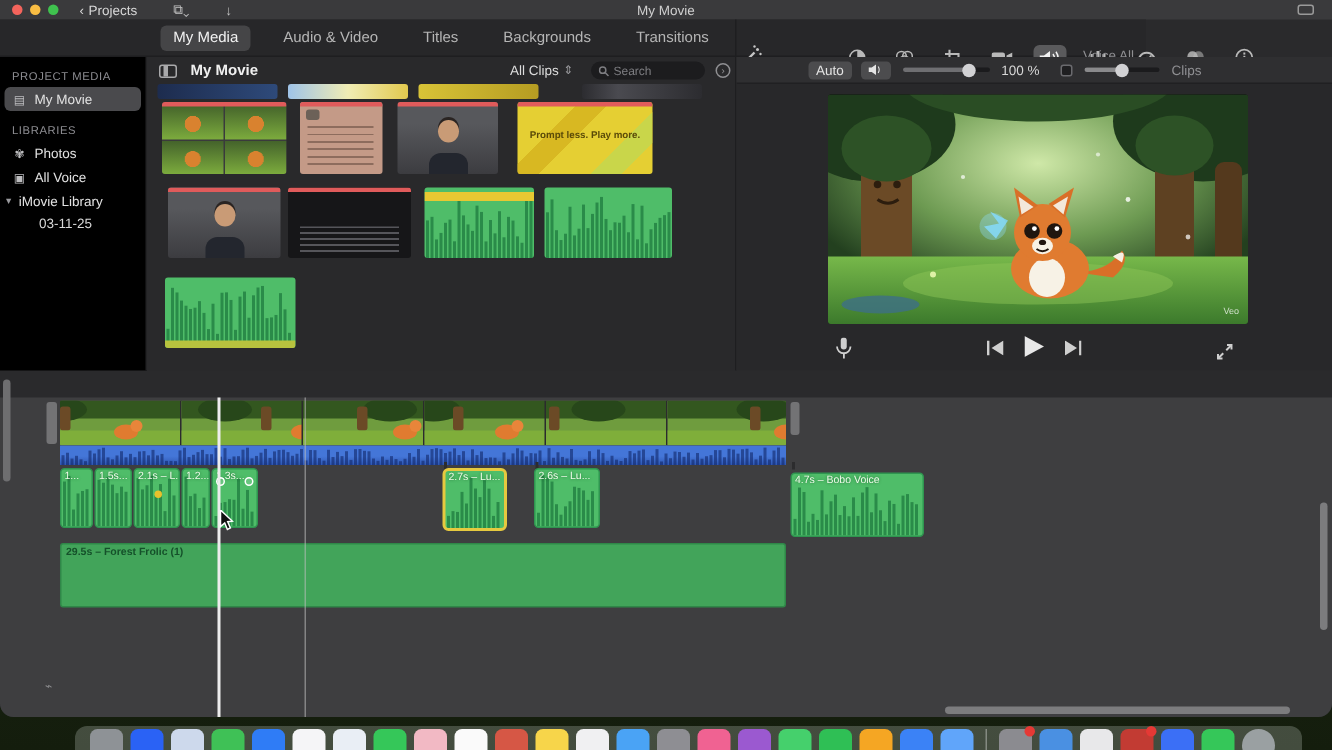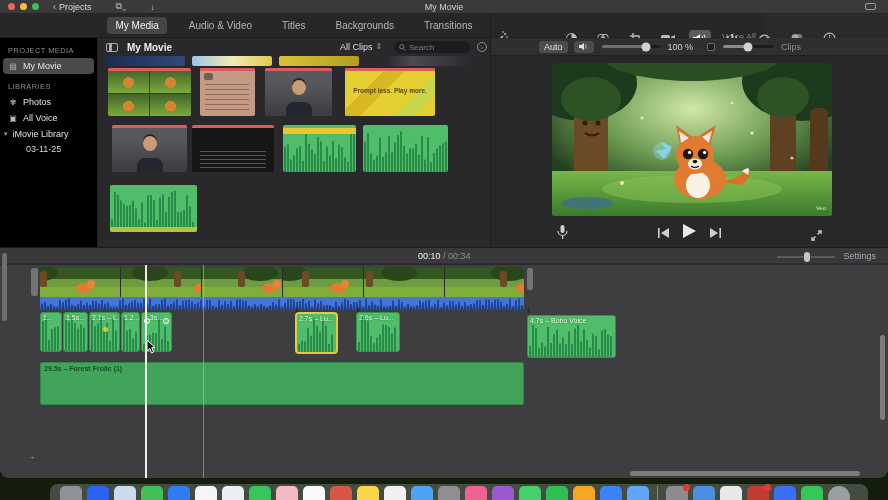--- a/index.html
+++ b/index.html
@@ -590,31 +590,20 @@
         </span>
         <span class="fsc">
           <svg width="11" height="11" viewBox="0 0 11 11">
               <path d="M7 1 L10 1 L10 4" stroke="#cfcfcf" fill="none" stroke-width="1.3"></path>
               <path d="M1 7 L1 10 L4 10" stroke="#cfcfcf" fill="none" stroke-width="1.3"></path>
               <path d="M10 1 L6.5 4.5 M1 10 L4.5 6.5" stroke="#cfcfcf" stroke-width="1.3"></path>
             </svg></span>
       </div>
     </div>
 
-    <div class="tl-head">
-      <span class="timecode">
-        <span class="cur">00:10</span>
-        <span class="tot"> <span>/</span> </span>
-        <span class="tot">00:34</span>
-      </span>
-      <span class="tl-zoom">
-        <span class="knob" style="left:30px;top:50%"></span>
-        </span>
-      <span class="settings">Settings</span>
-    </div>
 
     <div class="tl-body">
       <span class="lscroll"></span>
       <span class="handle" style="left:31px;top:3px;width:7px;height:28px"></span>
       <span class="handle" style="left:527px;top:3px;width:6px;height:22px"></span>
 
       <div class="filmstrip" id="filmstrip">
           <div class="frame"><svg width="81" height="30" viewBox="0 0 81 30">
     <rect width="81" height="30" fill="#6f9c3e"></rect>
     <rect width="81" height="12" fill="#33571f"></rect>

